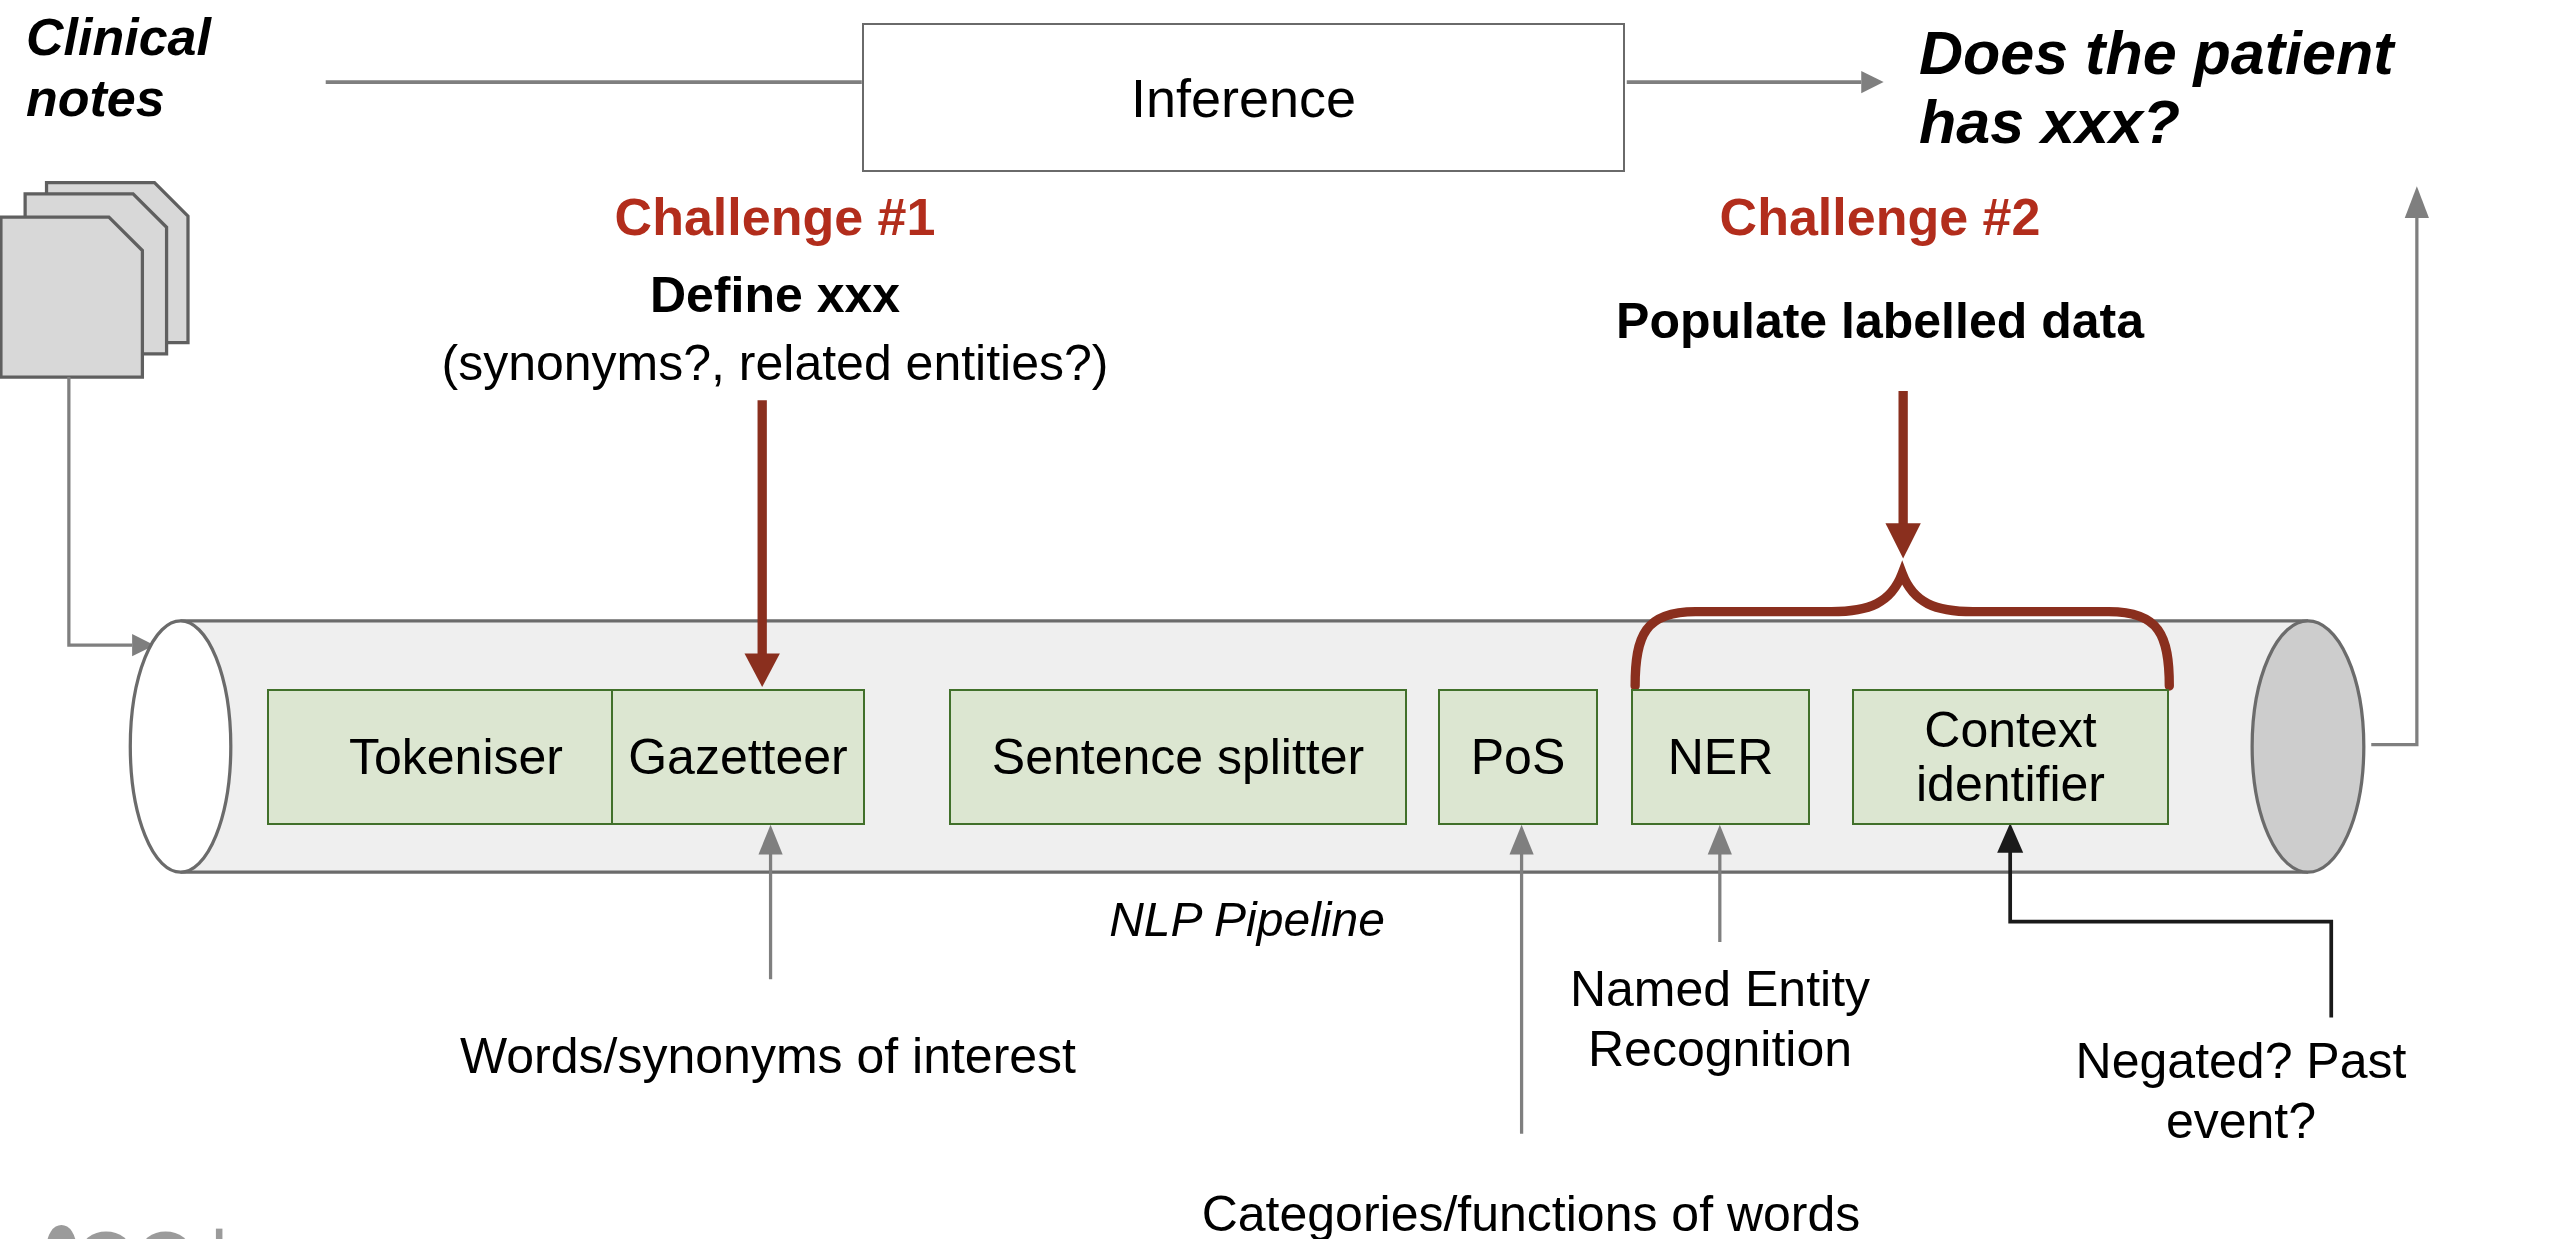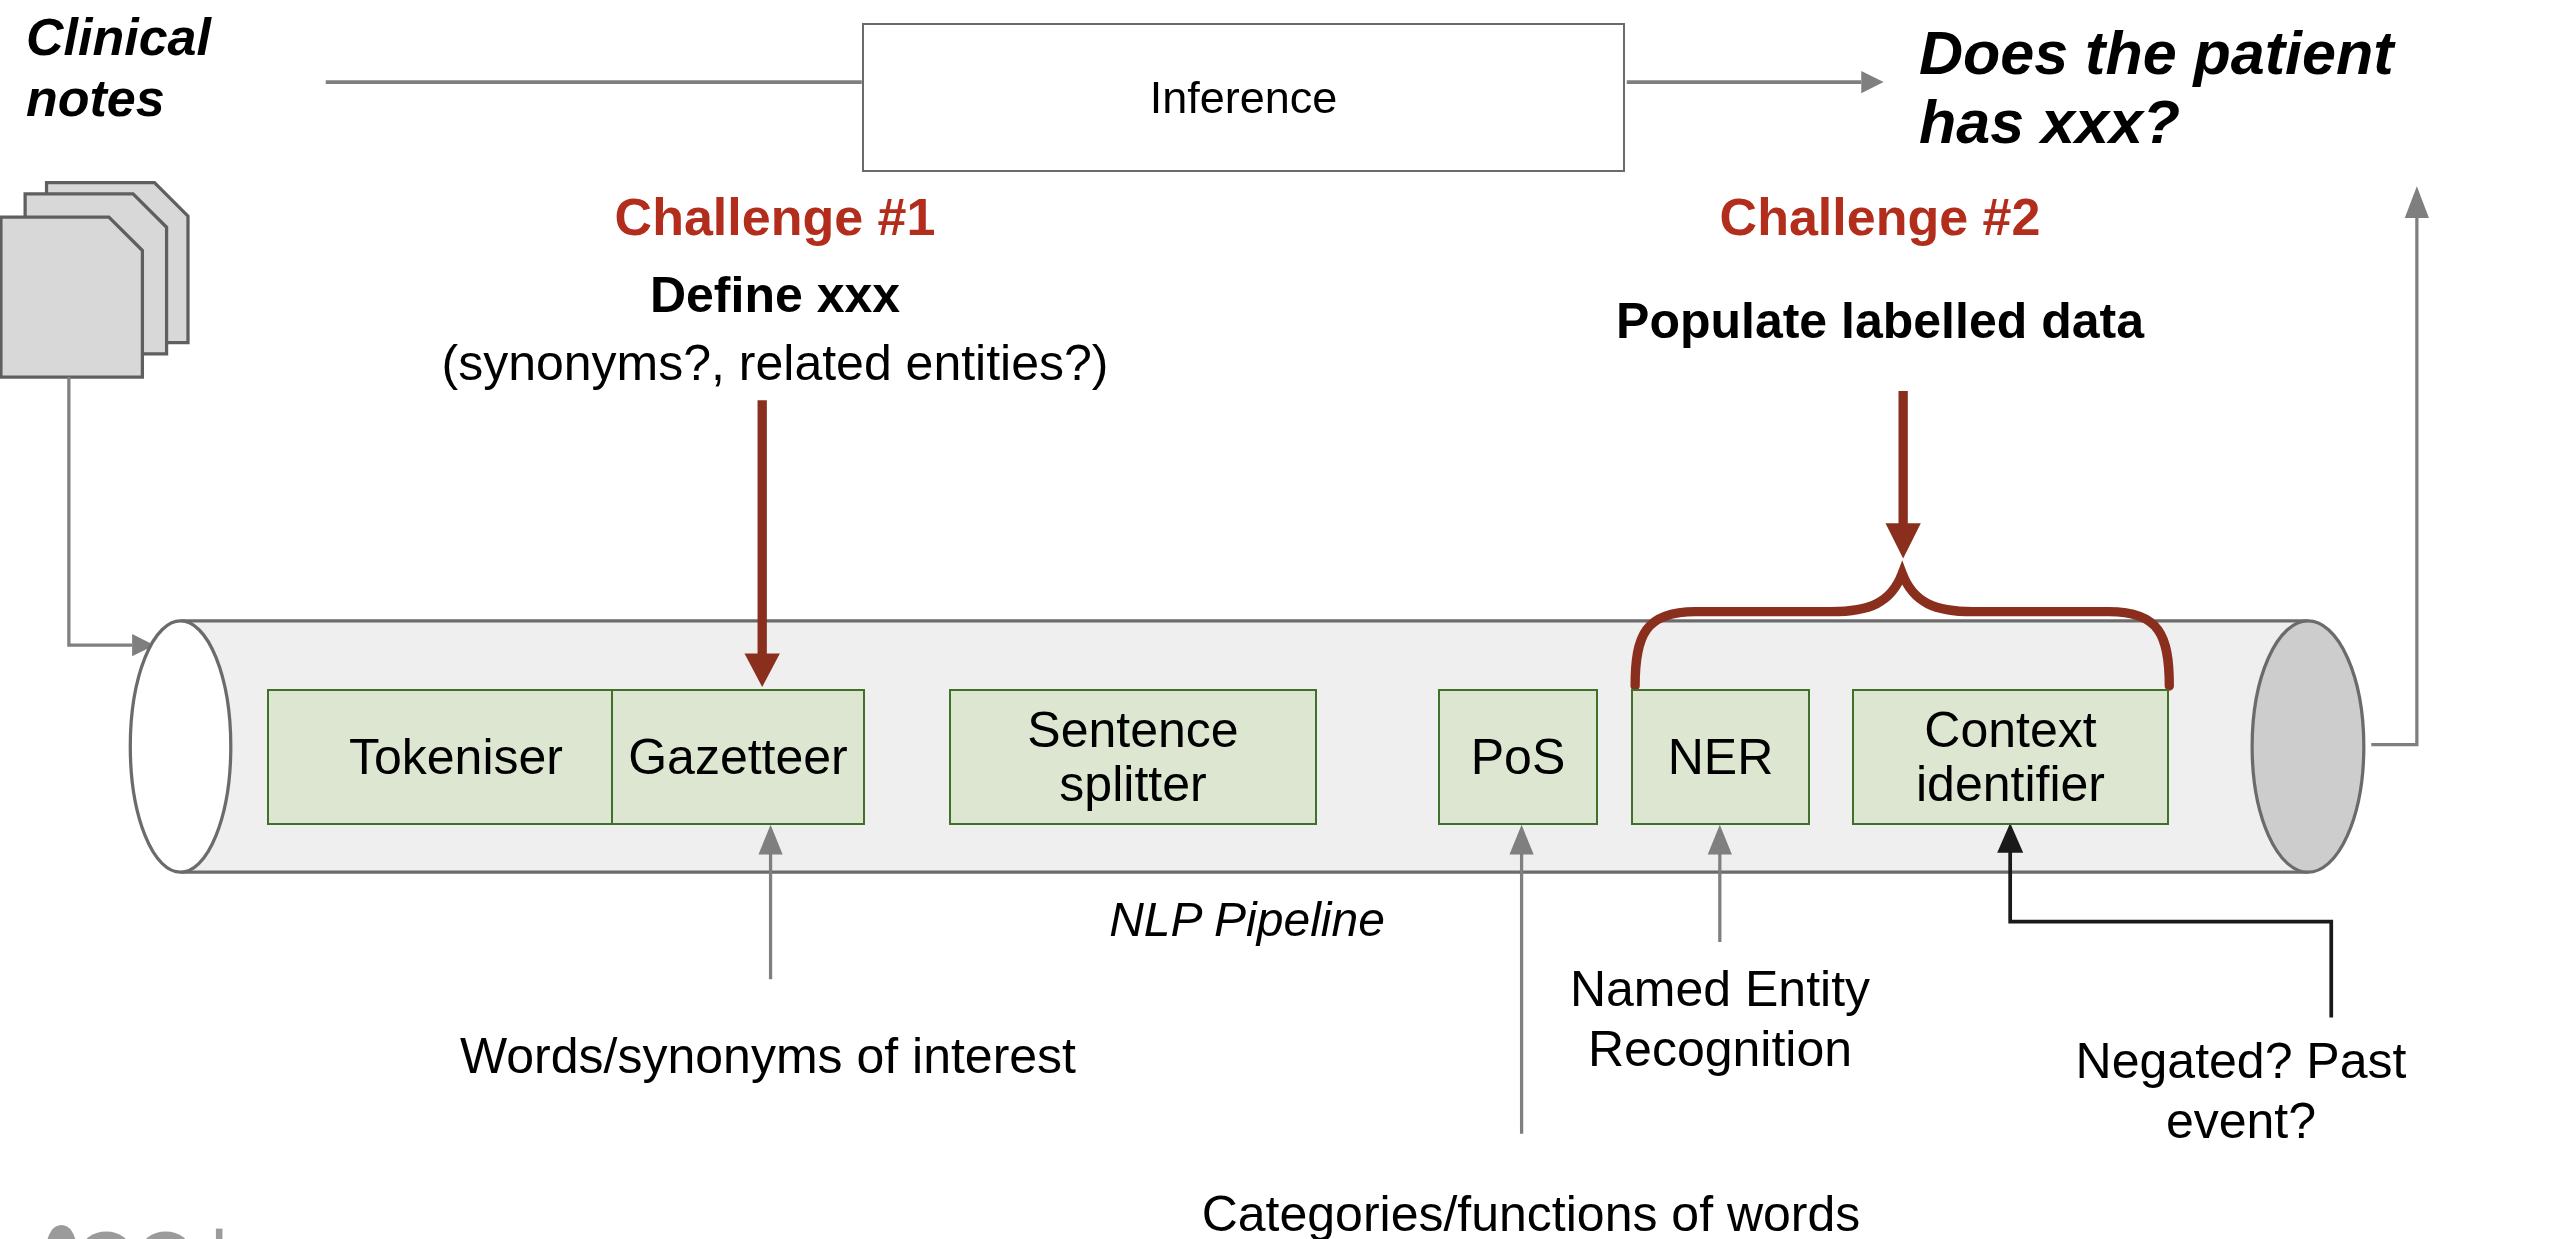--- a/index.html
+++ b/index.html
@@ -14,41 +14,41 @@
     font-family:"Liberation Sans", sans-serif; color:var(--text-black);
   }
   .gfx{position:absolute; left:0; top:0; width:2576px; height:1240px; z-index:0;}
   .txt{position:absolute; z-index:2; white-space:nowrap;}
   .centered{transform:translateX(-50%); text-align:center;}
 
   .source-label{left:26px; top:7.4px; font-size:52px; font-weight:bold; font-style:italic; line-height:1.17;}
   .inference-box{
     position:absolute; left:862px; top:23px; width:763px; height:149px; box-sizing:border-box;
     background:#ffffff; border:2.8px solid #6a6a6a; display:flex; align-items:center; justify-content:center;
-    font-size:45px; z-index:2;
+    font-size:54px; z-index:2;
   }
   .output-question{left:1919px; top:18.6px; font-size:61px; font-weight:bold; font-style:italic; line-height:1.13;}
 
   .challenge{position:absolute; z-index:2; text-align:center; transform:translateX(-50%);}
   .challenge-title{font-size:52px; font-weight:bold; color:var(--accent-red); line-height:1.2;}
   .challenge-subtitle{font-size:50px; font-weight:bold; line-height:1.2; margin-top:17px;}
   .challenge-detail{font-size:50px; line-height:1.2; margin-top:7.4px;}
   .challenge-1{left:775px; top:186px;}
   .challenge-2{left:1880px; top:186px;}
   .challenge-2 .challenge-subtitle{margin-top:43px;}
 
   .stage{
     position:absolute; top:689px; height:136px; box-sizing:border-box; z-index:2;
     background:var(--stage-fill); border:2.8px solid var(--stage-border);
     display:flex; align-items:center; justify-content:center; text-align:center;
     font-size:50px; line-height:1.08;
   }
   .stage-tokeniser{left:267px; width:378px;}
   .stage-gazetteer{left:611px; width:254px;}
-  .stage-sentence-splitter{left:949px; width:368px;}
+  .stage-sentence-splitter{left:949px; width:458px;}
   .stage-pos{left:1438px; width:160px;}
   .stage-ner{left:1631px; width:179px;}
   .stage-context{left:1852px; width:317px; white-space:normal; padding:0 9.3px;}
 
   .pipeline-label{left:1247px; top:892px; font-size:48px; font-style:italic;}
   .note{font-size:50px; line-height:1.2;}
   .note-words{left:768px; top:1026px;}
   .note-ner{left:1720px; top:959px;}
   .note-categories{left:1531px; top:1184px;}
   .note-negated{left:2241px; top:1031px;}

